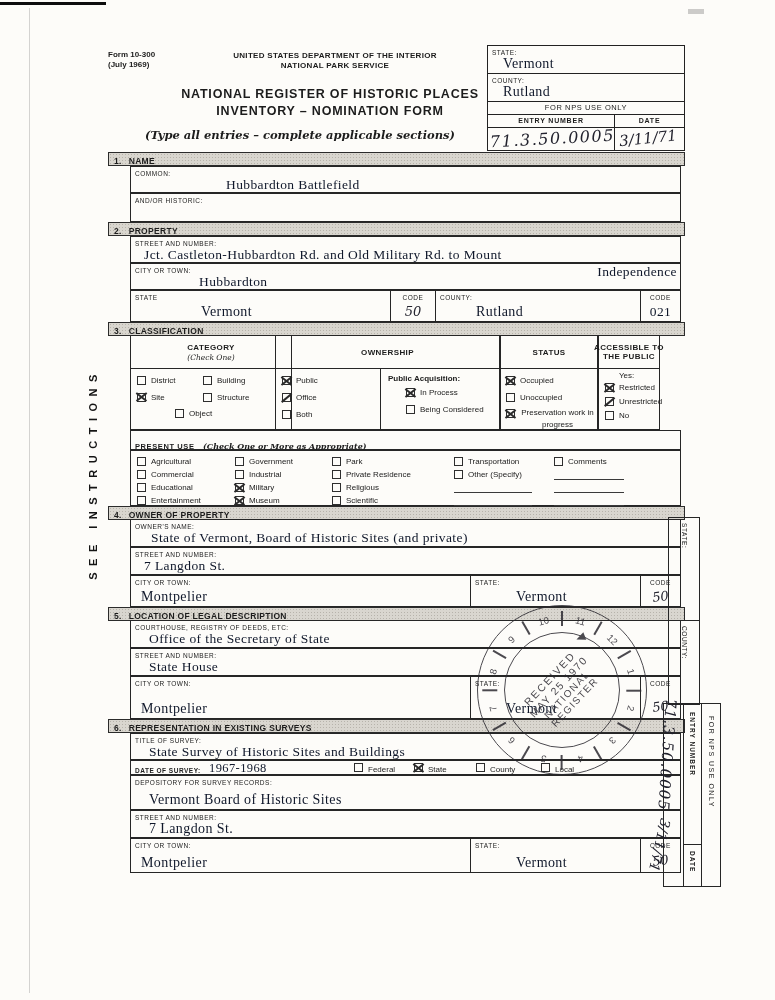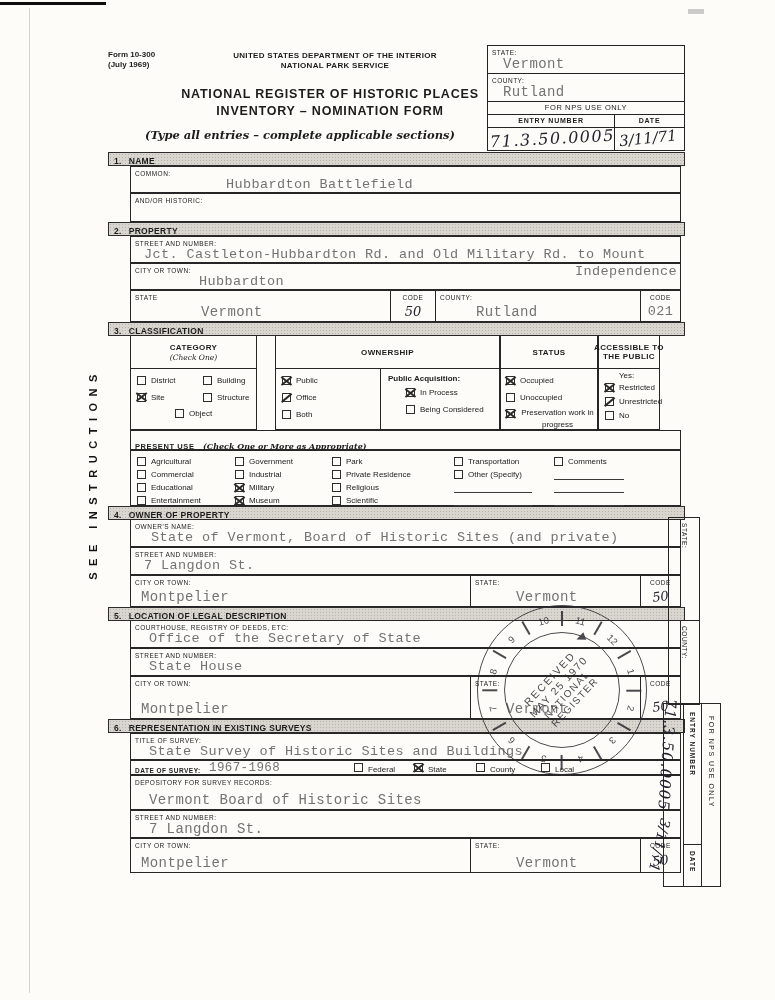--- a/index.html
+++ b/index.html
@@ -9,22 +9,22 @@
 
   
   .bar{position:absolute;box-sizing:border-box;left:108px;width:577px;height:14px;
        background:#d9d6cf;border:1px solid #2b2b2b;
        background-image:radial-gradient(rgba(120,115,105,.35) .5px, transparent .6px);
        background-size:3px 3px;
        font:bold 8.5px "Liberation Sans",sans-serif;letter-spacing:.3px;padding:2.5px 0 0 5px;}
   .bar .num{margin-right:7px;}
   .fbox{position:absolute;box-sizing:border-box;left:130px;width:551px;border:1.2px solid #262626;}
   .flabel{font:6.5px "Liberation Sans",sans-serif;letter-spacing:.5px;color:#222;padding:2.5px 0 0 4px;}
-  .fval{font-family:Liberation Mono, monospace;font-size:13.5px;
-        letter-spacing:.4px;color:#737373;white-space:nowrap;}
+  .fval{font-family:Liberation Serif, serif;font-size:13.5px;
+        letter-spacing:.4px;color:#0f172a;white-space:nowrap;}
   .hand{font-family:"DejaVu Serif",serif;font-style:italic;color:#23232e;}
   .cellrow{display:flex;height:100%;}
   .cell{position:relative;box-sizing:border-box;border-right:1.2px solid #262626;height:100%;}
   .cell:last-child{border-right:none;}
 
   
   .cbi{display:flex;align-items:flex-start;font:8px/13px "Liberation Sans",sans-serif;color:#1b1b1b;}
   .cb{position:relative;display:inline-block;box-sizing:border-box;width:9px;height:9px;
       border:1.2px solid #2e2e2e;flex:0 0 9px;margin-right:5px;margin-top:2px;background:#fdfcf9;}
   .cb[data-checked="x"]::before,.cb[data-checked="x"]::after{content:"";position:absolute;left:-3px;top:2.6px;
@@ -157,21 +157,21 @@
         <div class="flabel" style="padding-left:0;">CODE</div>
         <div class="fval" style="margin-top:3px;">021</div>
       </div>
     </div>
   </div>
 
   <div class="bar" style="top:322px;">
     <span class="num">3.</span><span>CLASSIFICATION</span>
   </div>
 
-  <div class="fcol" style="left:130px;width:127px;">
+  <div class="fcol" style="left:130px;width:162px;">
     <div class="fcol-h">
       <div>CATEGORY</div>
       <div class="sub">(Check One)</div>
     </div>
     <div class="fcol-b">
       <div style="display:flex;">
         <div style="width:66px;">
           <div class="cbi">
               <span class="cb" data-checked=""></span>
               <span>District</span>

